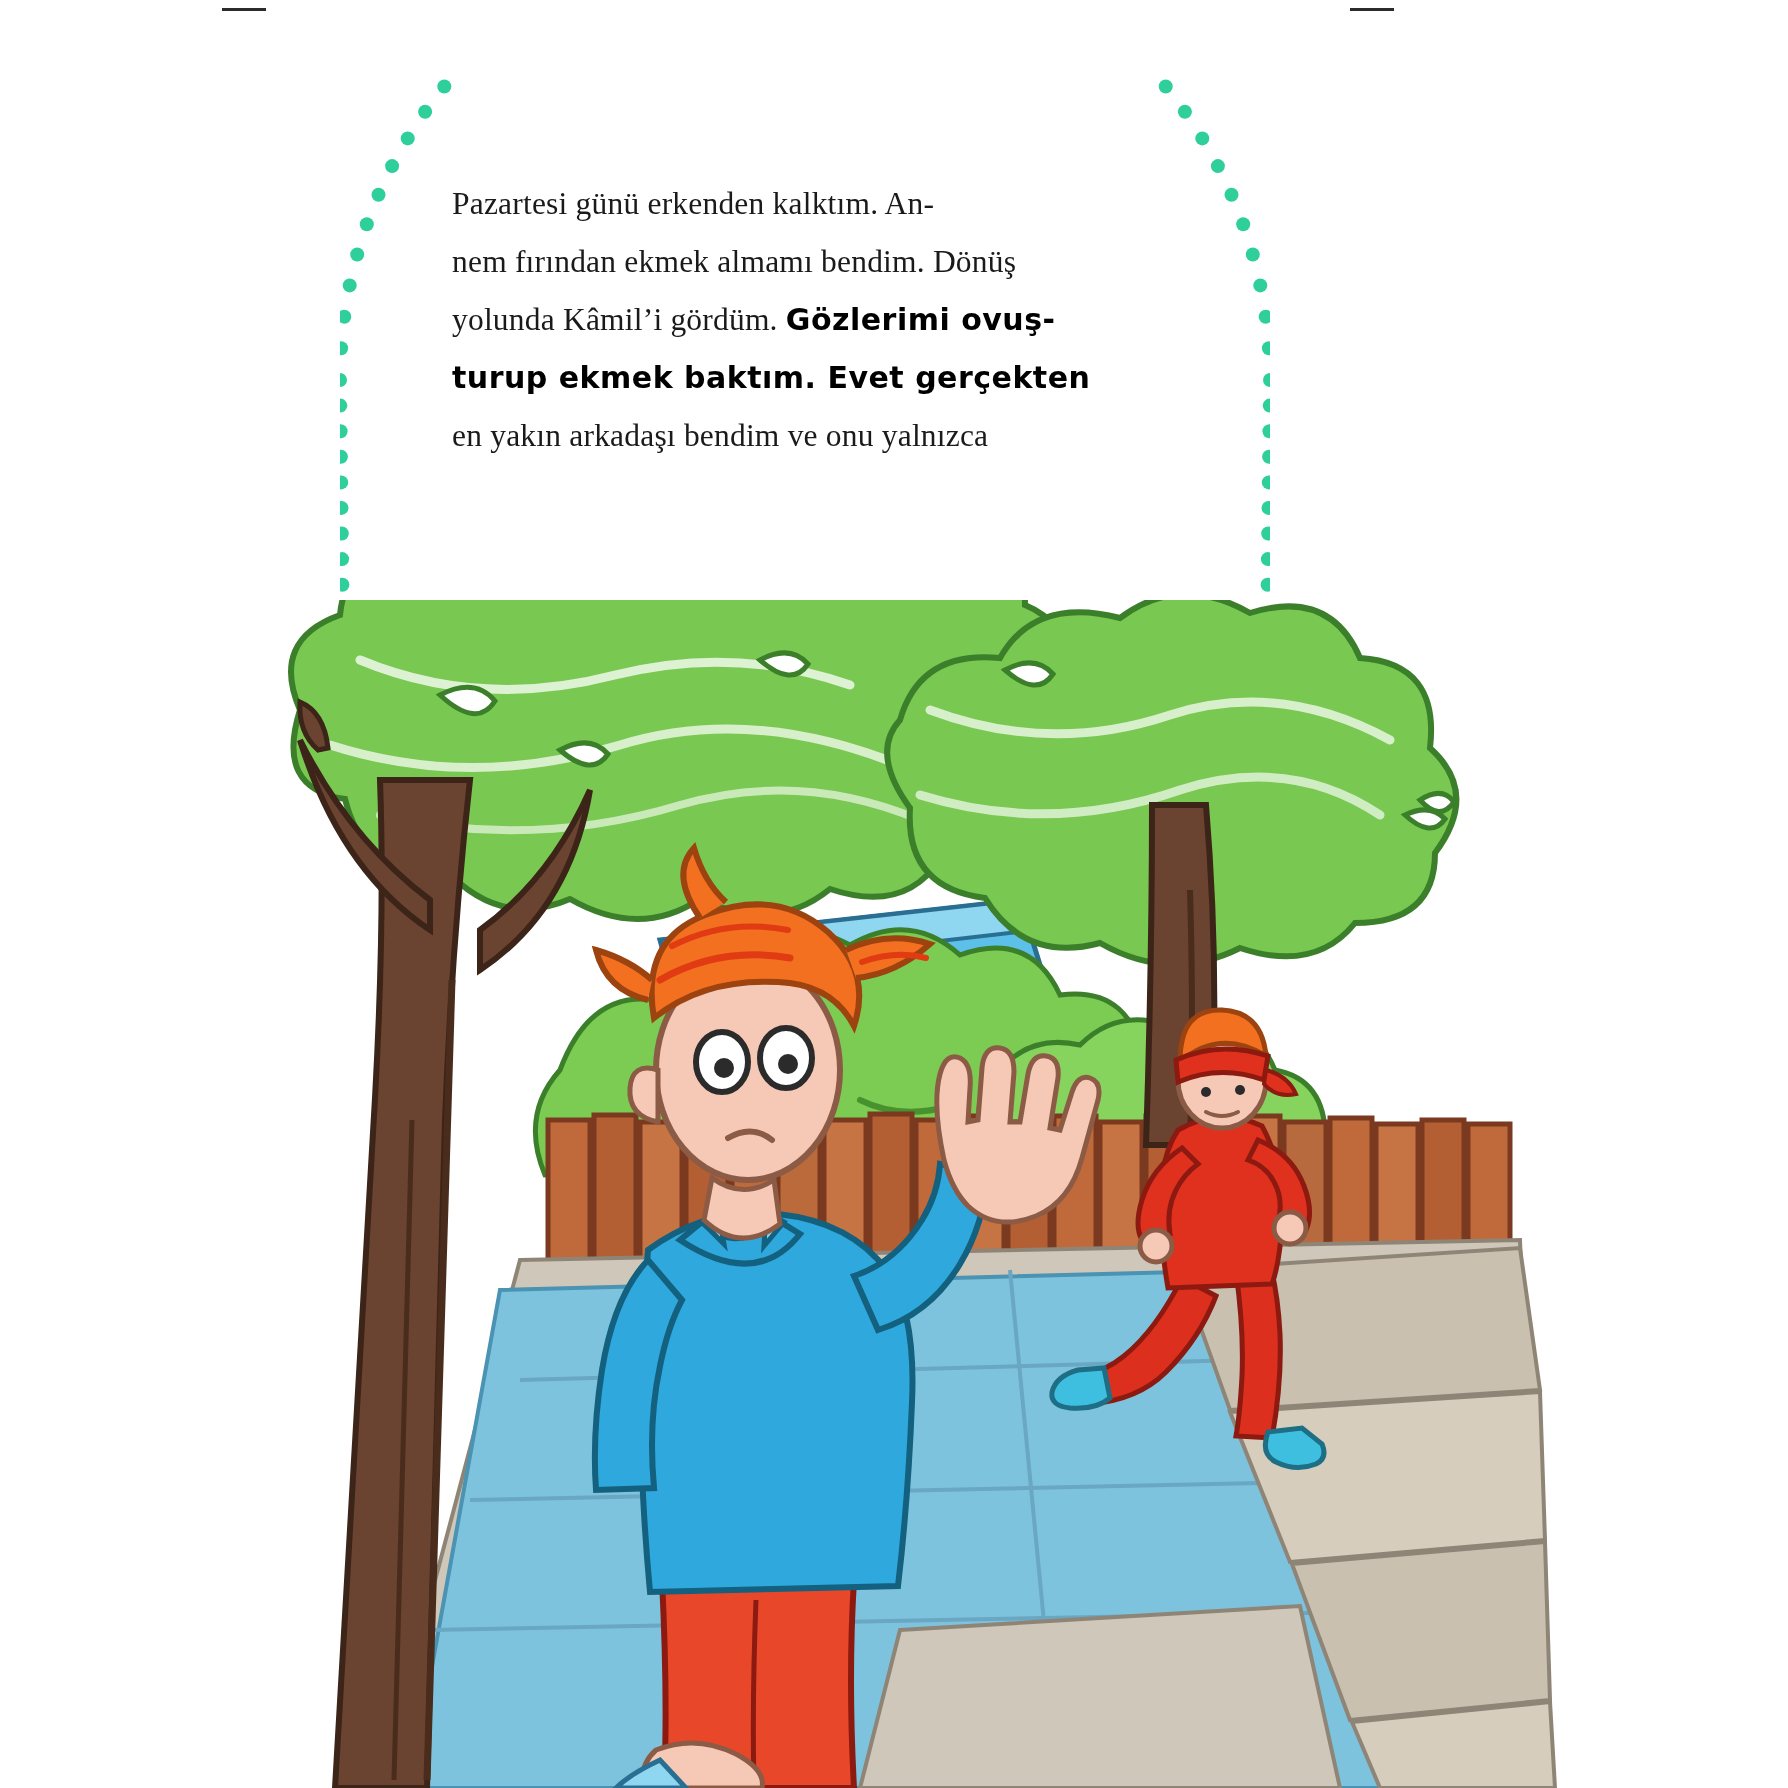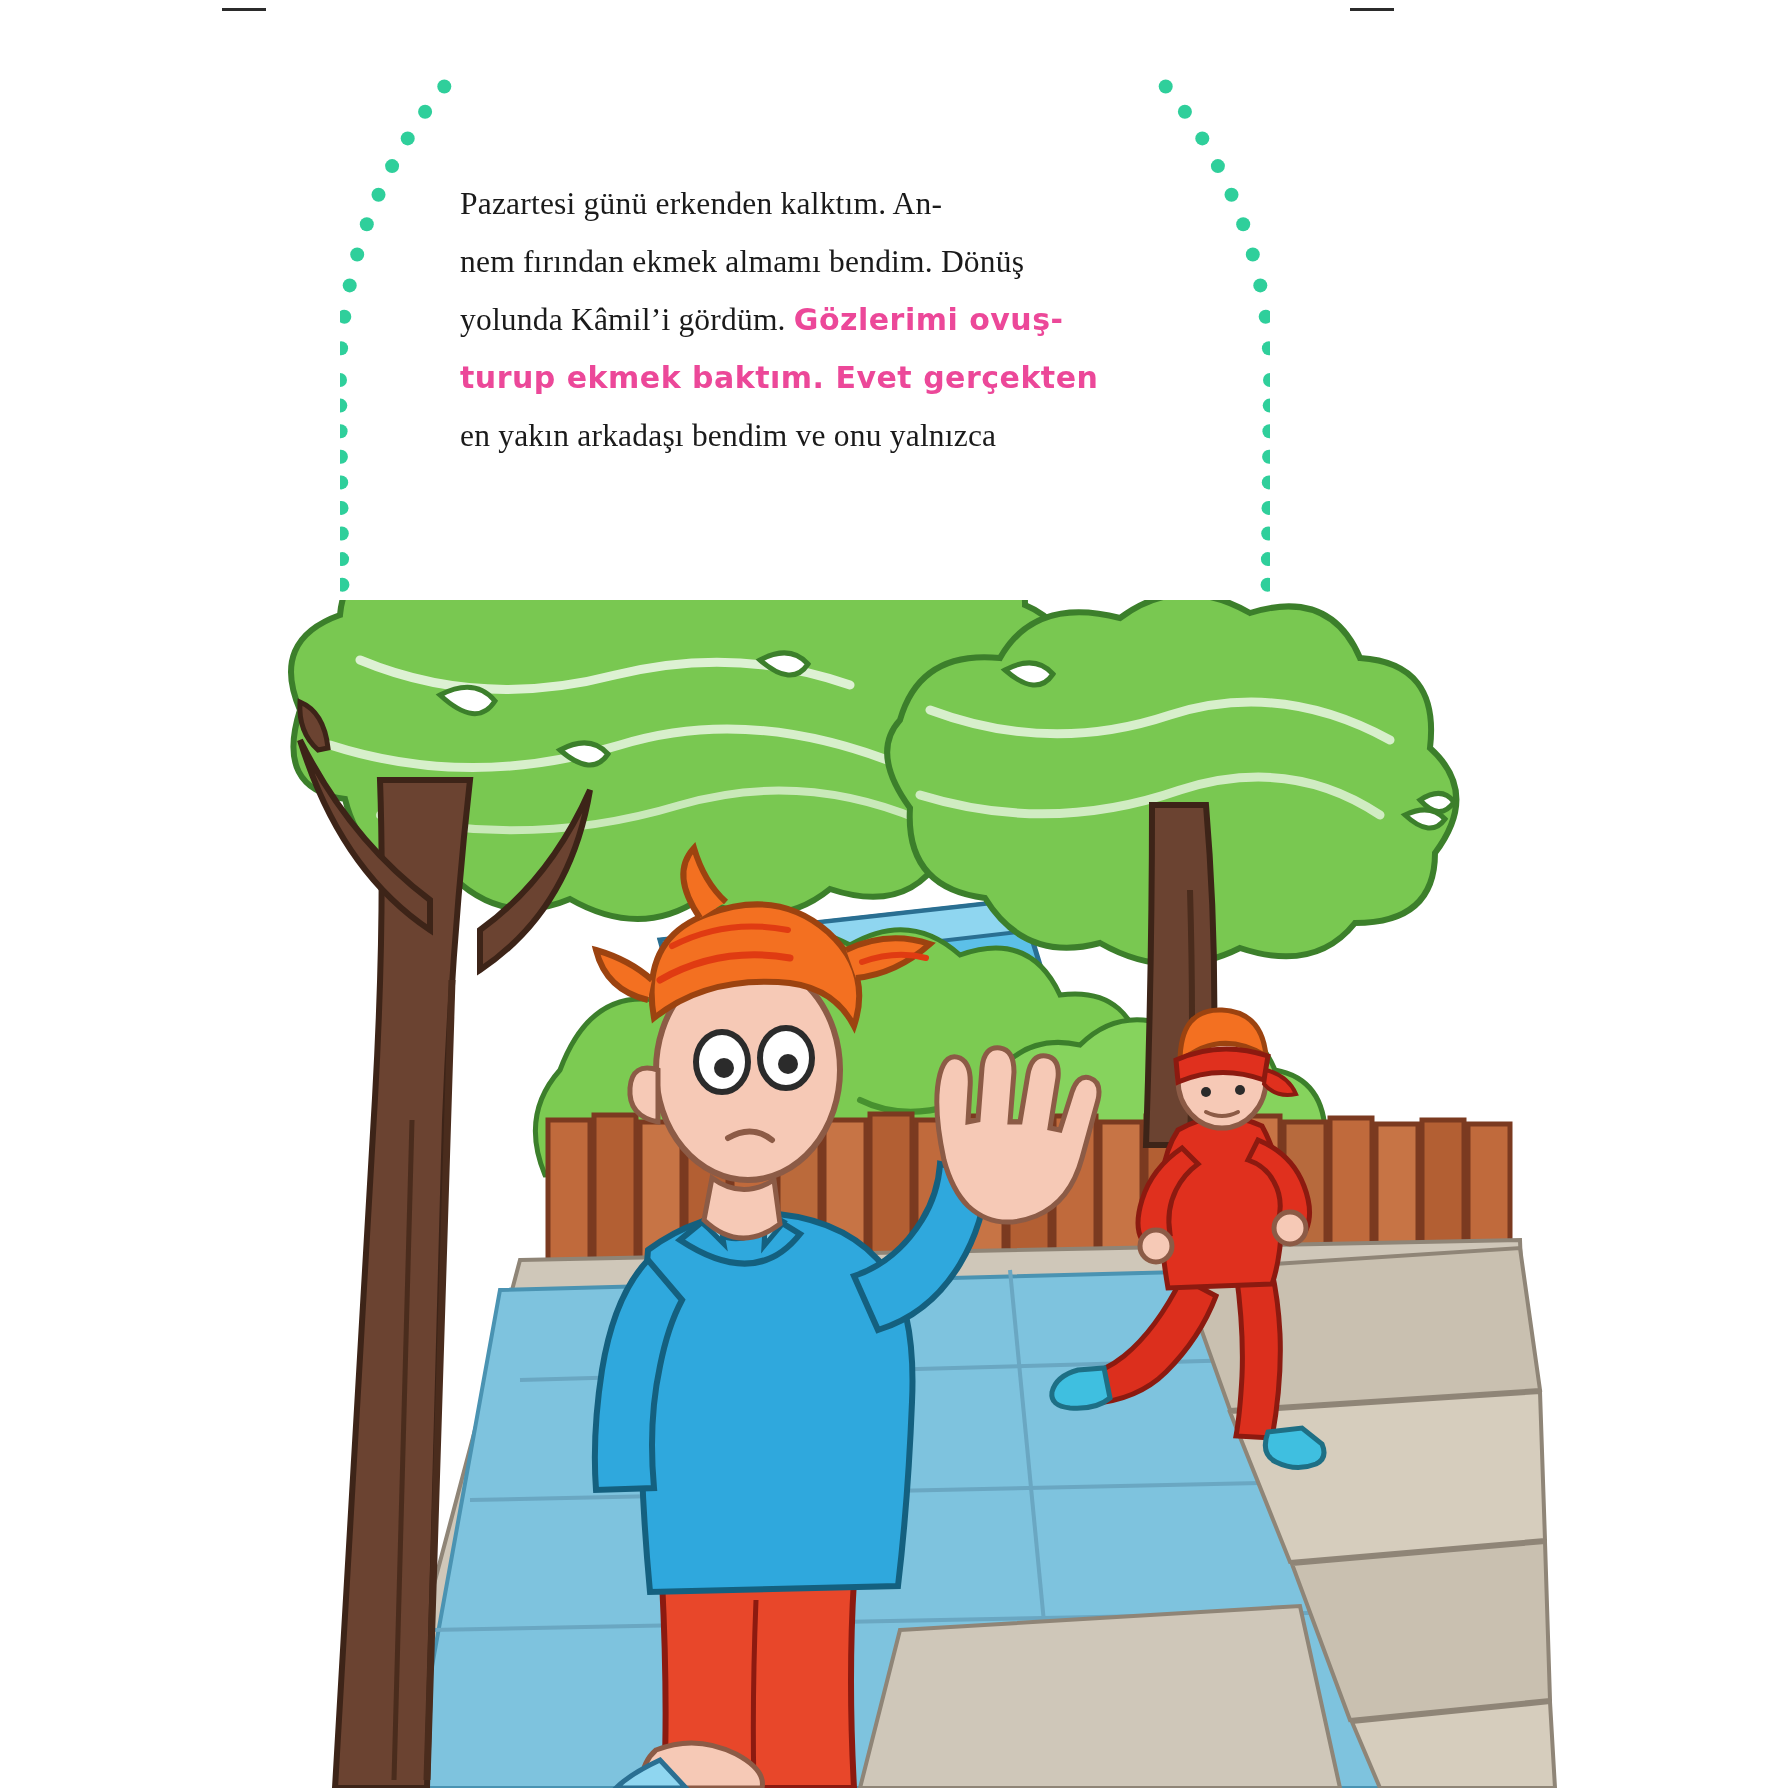--- a/index.html
+++ b/index.html
@@ -46,29 +46,28 @@
     width: 722px;
     font-size: 31.5px;
     line-height: 58px;
     text-align: justify;
     color: #1a1a1a;
     letter-spacing: 0.2px;
   }
   .text-block .line {
     display: block;
     white-space: nowrap;
-    margin-left: 8px;
   }
   .seg-black {
     font-family: "Liberation Serif", serif;
     color: #1a1a1a;
   }
   .seg-red {
     font-family: "DejaVu Sans", sans-serif;
-    color: #ec4899;
+    color: #000000;
     font-weight: 700;
     font-size: 30px;
     letter-spacing: 0.5px;
   }
 
   
   .illus {
     position: absolute;
     left: 0;
     top: 600px;

